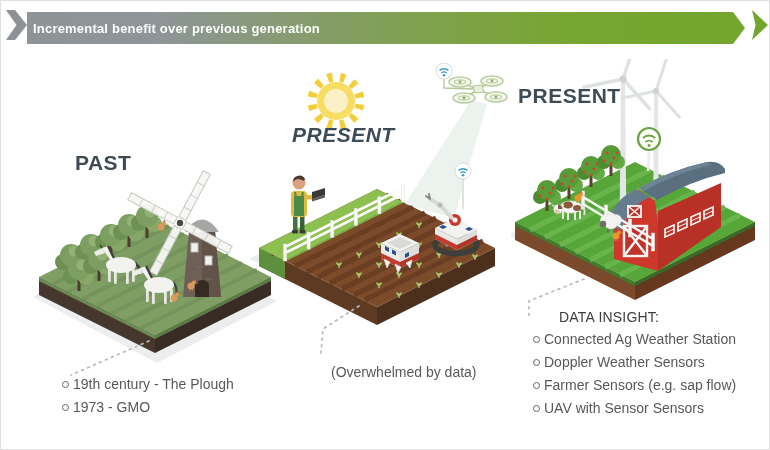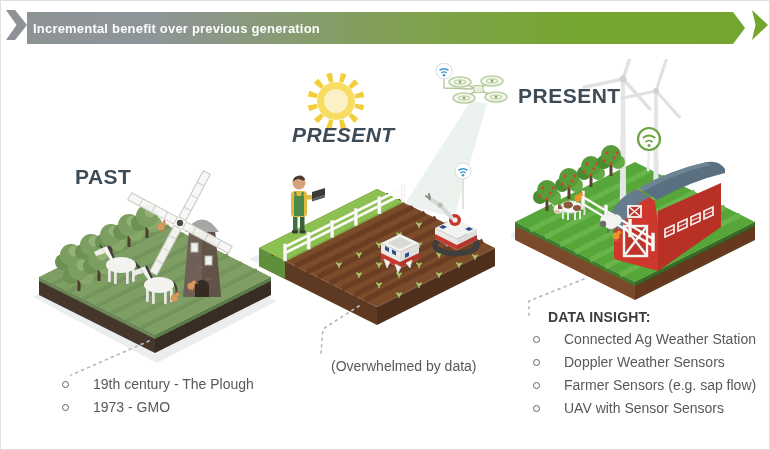--- a/index.html
+++ b/index.html
@@ -10,35 +10,35 @@
     clip-path:polygon(0 0,43% 0,100% 50%,43% 100%,0 100%,50% 50%);}
   .banner-bar{position:absolute;left:26px;right:24px;top:11px;height:32px;
     background:linear-gradient(to right,#8e9396 0%,#8e9598 18%,#7fa14d 55%,#76a62f 78%,#74a52d 100%);
     clip-path:polygon(0 0,calc(100% - 12px) 0,100% 50%,calc(100% - 12px) 100%,0 100%);
     display:flex;justify-content:space-between;align-items:center;padding:0 30px 0 6px;box-sizing:border-box;}
   .banner-bar span{color:#fdfdfd;font-size:13px;font-weight:600;letter-spacing:.2px;white-space:nowrap;}
   .banner-tip{position:absolute;left:751px;top:9px;width:16px;height:30px;background:#74a52d;
     clip-path:polygon(0 0,100% 50%,0 100%,22% 50%);}
   
   .scene-title{position:absolute;font-size:21px;font-weight:700;color:#3d4b57;letter-spacing:.5px;}
-  #t-past{left:74px;top:164px;}
+  #t-past{left:74px;top:150px;}
   #t-present{left:291px;top:122px;font-style:italic;}
   #t-future{left:517px;top:83px;}
   
   .scene{position:absolute;pointer-events:none;}
   .leaders{position:absolute;left:0;top:0;pointer-events:none;}
   
   .list{position:absolute;font-size:14px;color:#57585a;}
-  .list .li{display:flex;align-items:center;gap:24px;margin-bottom:7px;white-space:nowrap;}
+  .list .li{display:flex;align-items:center;gap:4px;margin-bottom:7px;white-space:nowrap;}
   .blt{width:5px;height:5px;border:1.6px solid #606468;border-radius:50%;flex:0 0 auto;display:inline-block;}
   #l-past{left:61px;top:375px;text-align:center;}
   #l-present{left:315px;top:353px;}
-  #l-present .line2{margin-left:15px;margin-top:4px;}
+  #l-present .line2{margin-left:15px;margin-top:10px;}
   #l-future{left:532px;top:308px;}
-  #l-future .hdr{font-weight:700;color:#3c3d3f;margin:0 0 6px 15px;letter-spacing:.2px;}
+  #l-future .hdr{font-weight:400;color:#3c3d3f;margin:0 0 6px 26px;letter-spacing:.2px;}
 </style>
 </head>
 <body>
 
 <div class="frame">
 
   <svg width="0" height="0" style="position:absolute" aria-hidden="true">
     <defs>
       <g id="tree">
           <rect x="-1.5" y="-14" width="3" height="14" fill="#4f3d2c"></rect>

